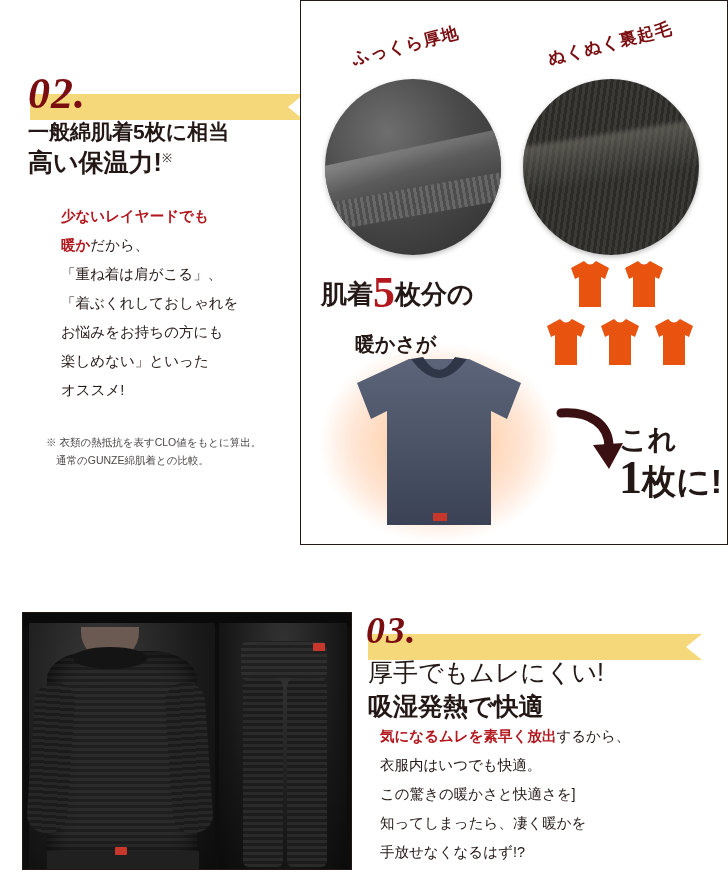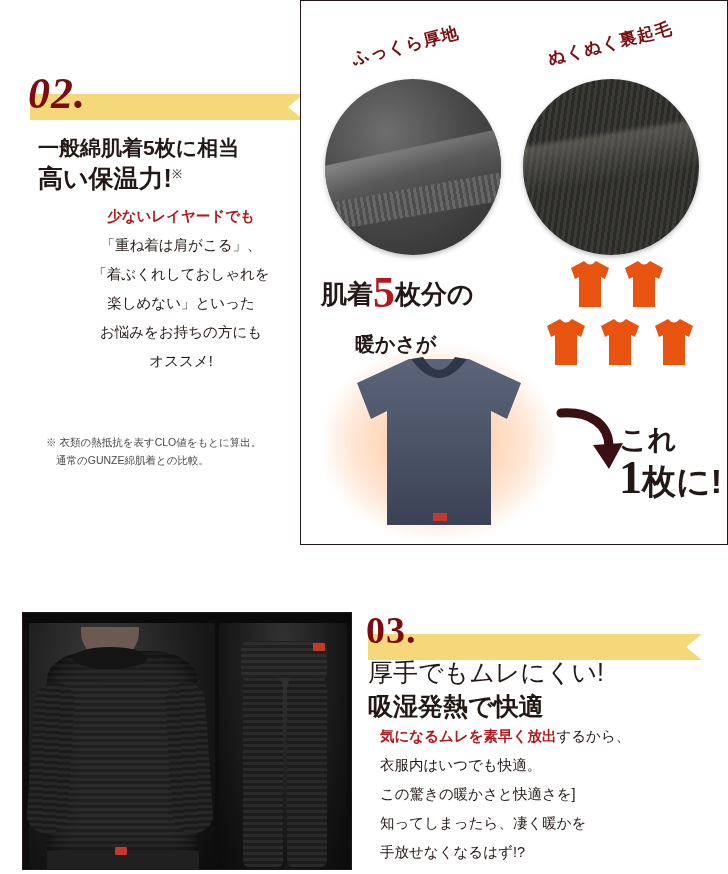--- a/index.html
+++ b/index.html
@@ -58,24 +58,23 @@
     right: -16px;
     top: 0;
     width: 0;
     height: 0;
     border-top: 13px solid #f5d87a;
     border-bottom: 13px solid #f5d87a;
     border-right: 16px solid transparent;
   }
   .head-lines {
     position: absolute;
-    left: 38px;
+    left: 28px;
     top: 118px;
     width: 270px;
-    margin-top: 16px;
   }
   .head-l1 {
     font-size: 21px;
     font-weight: bold;
     letter-spacing: 0px;
     line-height: 1.35;
     color: #231815;
   }
   .head-l2 {
     font-size: 25px;
@@ -84,27 +83,26 @@
     color: #231815;
   }
   .head-l2 .sup {
     font-size: 12px;
     vertical-align: super;
     font-weight: normal;
   }
 
   .body-copy {
     position: absolute;
-    left: 52px;
+    left: 61px;
     top: 202px;
     width: 258px;
     font-size: 14.5px;
     line-height: 2.0;
     color: #231815;
-    text-align: center;
   }
   .body-copy .hl {
     color: #b3181e;
     font-weight: bold;
   }
   .note {
     position: absolute;
     left: 46px;
     top: 434px;
     width: 256px;
@@ -427,20 +425,21 @@
     height: 190px;
     background: repeating-linear-gradient(0deg, #2a2a2a 0 3px, #1c1c1c 3px 6px);
     border-radius: 10px 10px 6px 6px;
   }
   .tag-bottom { left: 94px; top: 20px; }
   .n03 {
     position: absolute;
     left: 366px;
     top: 12px;
     font-family: "Liberation Serif", serif;
+    font-style: italic;
     font-weight: bold;
     font-size: 38px;
     color: #7a0d10;
     letter-spacing: 1px;
     text-align: right;
   }
   .sec03 .ribbon2 {
     position: absolute;
     left: 368px;
     top: 38px;
@@ -498,24 +497,25 @@
     <div class="ribbon"></div>
     <div class="num-badge">02.</div>
 
     <div class="head-lines">
       <div class="head-l1">一般綿肌着5枚に相当</div>
       <div class="head-l2"><span>高い保温力!</span><span class="sup">※</span></div>
     </div>
 
     <div class="body-copy">
       <div><span class="hl">少ないレイヤードでも</span></div>
+      <div><span class="hl">暖か</span><span>だから、</span></div>
       <div><span>「重ね着は肩がこる」、</span></div>
       <div><span>「着ぶくれしておしゃれを</span></div>
+      <div><span>お悩みをお持ちの方にも</span></div>
       <div><span>楽しめない」といった</span></div>
-      <div><span>お悩みをお持ちの方にも</span></div>
       <div><span>オススメ!</span></div>
     </div>
 
     <div class="note">
       <span>※ 衣類の熱抵抗を表すCLO値をもとに算出。</span>
       <span class="indent">通常のGUNZE綿肌着との比較。</span>
     </div>
 
     <div class="panel02">
 

